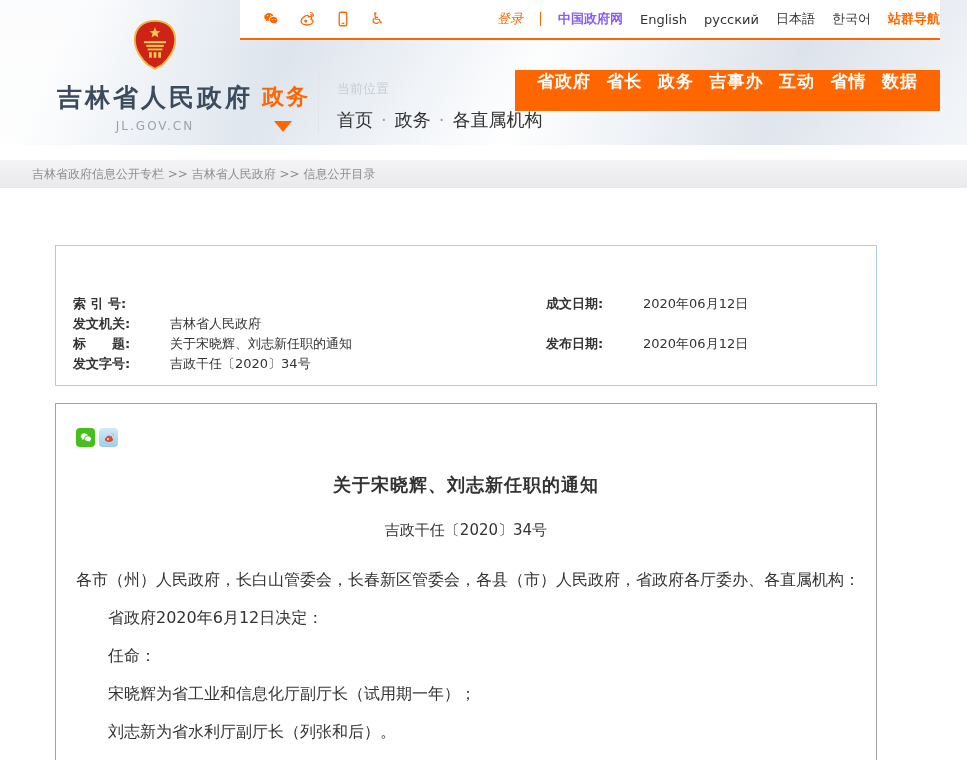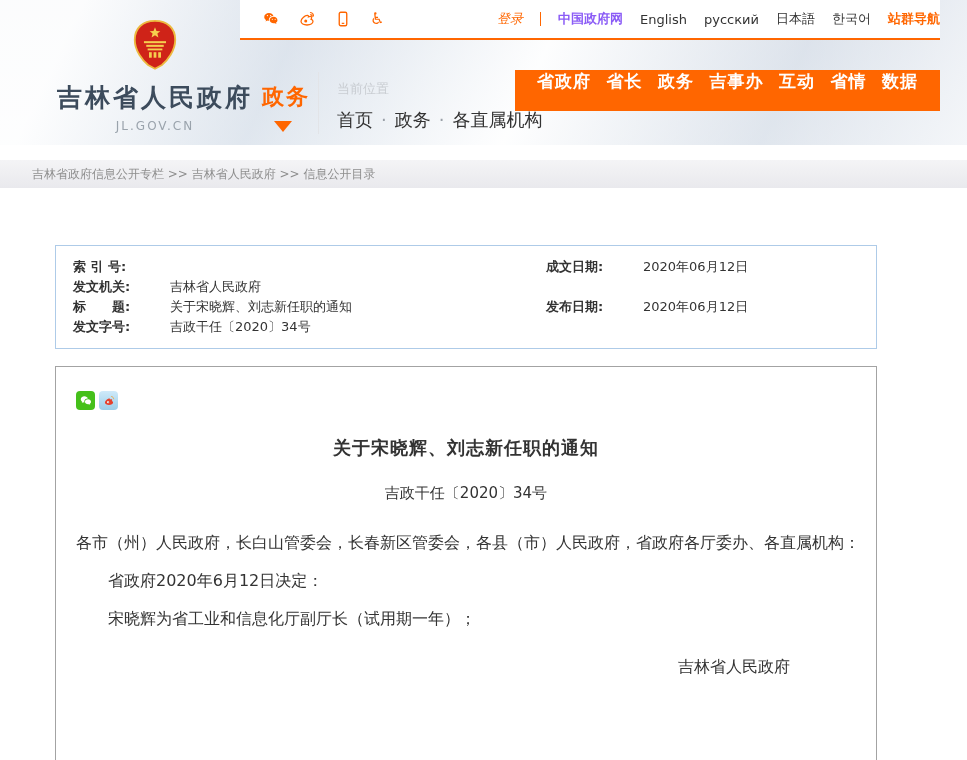--- a/index.html
+++ b/index.html
@@ -50,21 +50,21 @@
     display:flex;align-items:flex-start;justify-content:space-between;padding:0 22px;}
   .mainnav a{color:#fff;font-weight:bold;font-size:17px;letter-spacing:1px;white-space:nowrap;}
 
   
   .crumbbar{height:28px;margin-top:15px;background:linear-gradient(#f4f4f6,#e9e9ed);
     display:flex;align-items:center;padding-left:32px;font-size:12px;color:var(--crumb-text);}
 
   
   .meta-box{width:822px;margin:57px 0 0 55px;border:1px solid var(--meta-border);
     padding:11px 0 11px 17px;display:grid;grid-template-columns:473px 1fr;font-size:13px;}
-  .meta-col{display:grid;grid-template-rows:repeat(4,20px);align-items:center;}
+  .meta-col{display:grid;grid-template-rows:repeat(4,20px);align-items:center;margin-top:37px;}
   .meta-row{display:flex;align-items:center;}
   .meta-label{width:97px;font-weight:bold;white-space:pre;}
   .meta-value{white-space:nowrap;}
 
   
   .doc-box{width:822px;height:480px;margin:17px 0 0 55px;border:1px solid var(--doc-border);
     background:#fff;padding-top:24px;}
   .share-row{margin-left:20px;display:flex;gap:4px;}
   .share-btn{width:19px;height:19px;border-radius:4px;display:flex;align-items:center;justify-content:center;}
   .share-wechat{background:#45C01A;}
@@ -215,21 +215,23 @@
               <circle cx="10.9" cy="13.7" r=".8" fill="#5b3b2e"></circle>
               <path fill="none" stroke="#F0A23C" stroke-width="1.4" stroke-linecap="round" d="M16.4 4.2c2 .3 3.6 2 3.6 4"></path>
             </svg>
         </a>
       </div>
       <h1 class="doc-title">关于宋晓辉、刘志新任职的通知</h1>
       <div class="doc-num">吉政干任〔2020〕34号</div>
       <div class="doc-body">
         <p class="no-indent">各市（州）人民政府，长白山管委会，长春新区管委会，各县（市）人民政府，省政府各厅委办、各直属机构：</p>
         <p>省政府2020年6月12日决定：</p>
+        <p>任命：</p>
         <p>宋晓辉为省工业和信息化厅副厅长（试用期一年）；</p>
+        <p>刘志新为省水利厅副厅长（列张和后）。</p>
         <div class="signature">
           <div class="sig-name">吉林省人民政府</div>
 
         </div>
       </div>
     </section>
 
   </main>
 </div>
 

